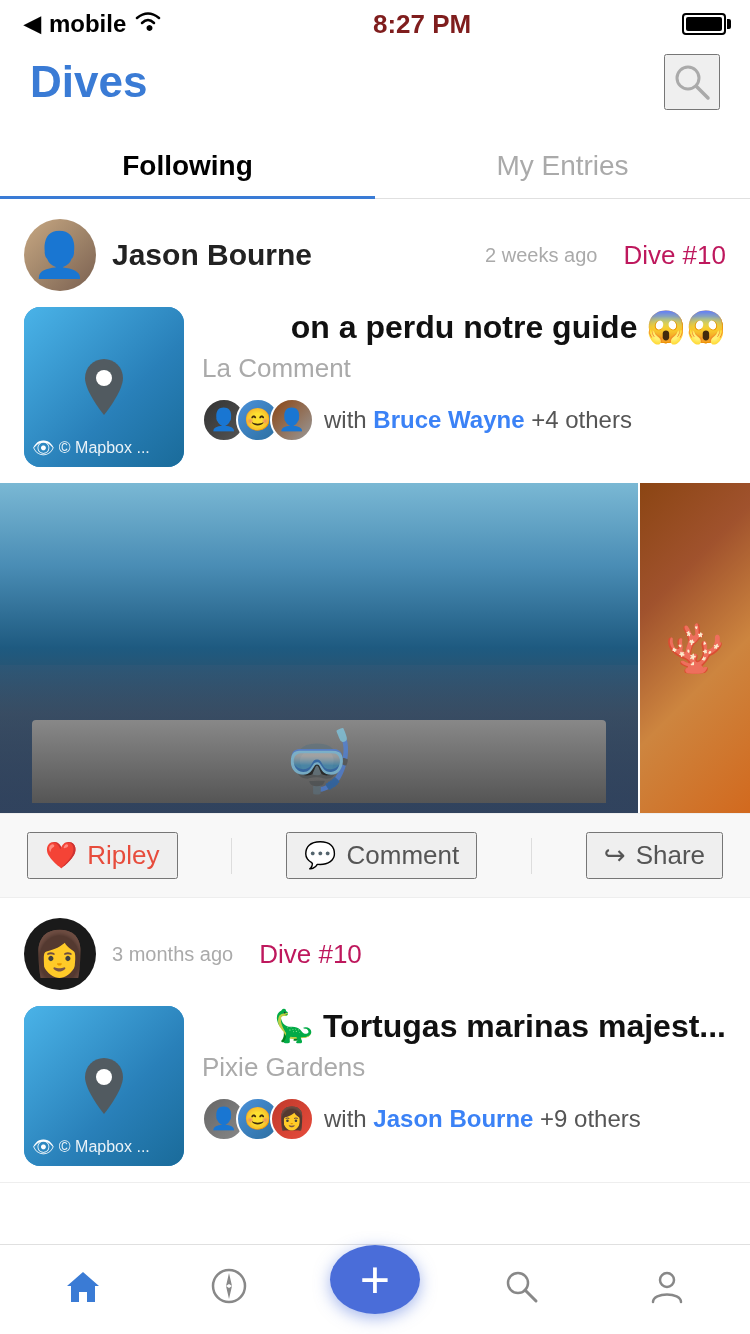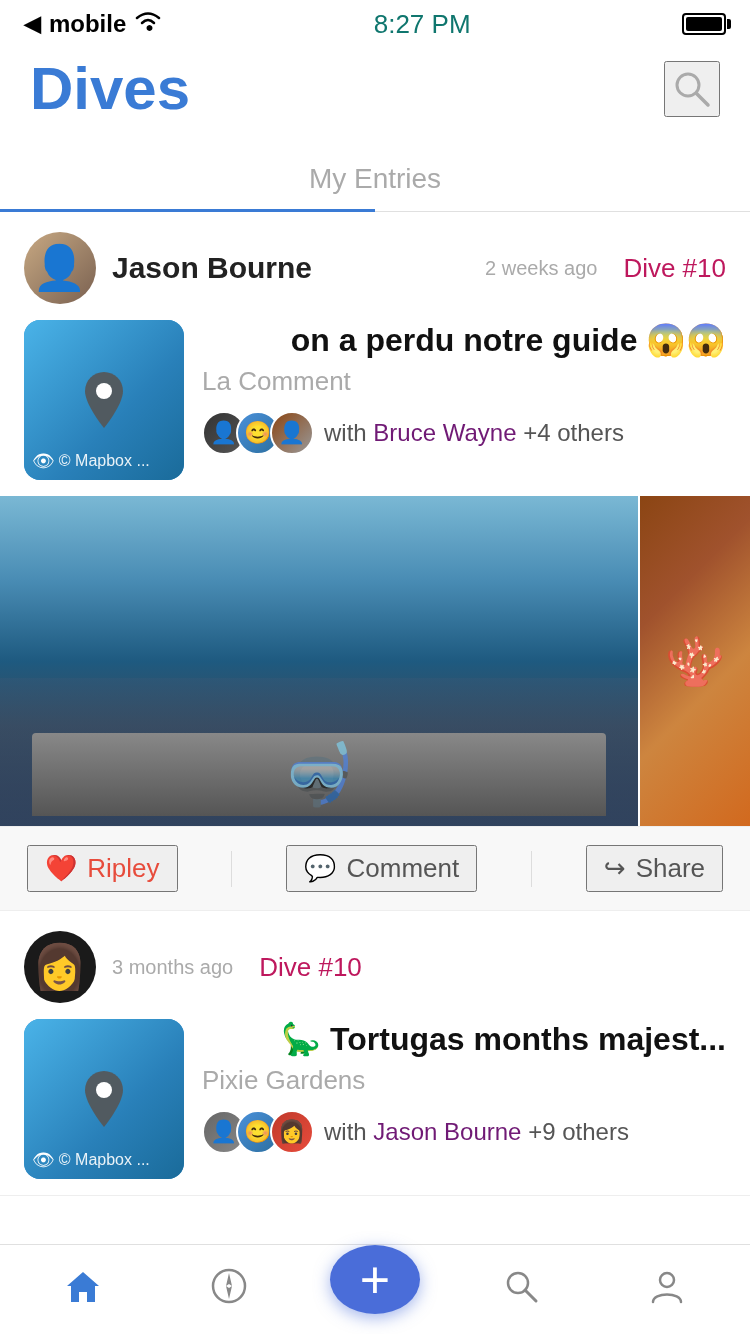--- a/index.html
+++ b/index.html
@@ -15,21 +15,21 @@
 
     
     .status-bar {
       display: flex;
       justify-content: space-between;
       align-items: center;
       padding: 10px 24px 6px;
       height: 44px;
     }
     .status-left { display: flex; align-items: center; gap: 8px; font-size: 24px; font-weight: 600; }
-    .status-time { font-size: 26px; font-weight: 400; color: #0f766e; }
+    .status-time { font-size: 26px; font-weight: 700; color: #7f1d1d; }
     .status-right { display: flex; align-items: center; gap: 8px; }
     .battery-icon {
       width: 44px; height: 22px; border: 2px solid #000; border-radius: 4px;
       position: relative; display: inline-block;
     }
     .battery-icon::after {
       content: ''; position: absolute; right: -7px; top: 50%; transform: translateY(-50%);
       width: 4px; height: 10px; background: #000; border-radius: 0 2px 2px 0;
     }
     .battery-fill {
@@ -38,21 +38,21 @@
     }
 
     
     .header {
       display: flex;
       justify-content: space-between;
       align-items: center;
       padding: 10px 30px 20px;
     }
     .app-title {
-      font-size: 60px;
+      font-size: 44px;
       font-weight: 800;
       color: #3a7bd5;
     }
     .search-icon-btn {
       width: 56px; height: 56px;
       display: flex; align-items: center; justify-content: center;
       cursor: pointer;
     }
     .search-icon-btn svg { width: 44px; height: 44px; }
 
@@ -143,21 +143,21 @@
       width: 44px; height: 44px; border-radius: 50%;
       border: 2px solid #fff;
       margin-left: -10px;
       background: #bbb;
       display: flex; align-items: center; justify-content: center;
       font-size: 16px; color: #fff; font-weight: 700;
       overflow: hidden;
     }
     .companion-avatar:first-child { margin-left: 0; }
     .companion-text { font-size: 24px; color: #555; }
-    .companion-text b { font-weight: 400; color: #701a75; }
+    .companion-text b { font-weight: 700; color: #3b82f6; }
 
     
     .photos-strip {
       display: flex;
       gap: 2px;
       margin: 0 0 0;
       height: 330px;
       overflow: hidden;
     }
     .photo-main {
@@ -294,20 +294,23 @@
   <h1 class="app-title">Dives</h1>
   <button class="search-icon-btn">
     <svg viewBox="0 0 44 44" fill="none" xmlns="http://www.w3.org/2000/svg">
       <circle cx="18" cy="18" r="11" stroke="#aaa" stroke-width="3"></circle>
       <line x1="26.5" y1="26.5" x2="38" y2="38" stroke="#aaa" stroke-width="3.5" stroke-linecap="round"></line>
     </svg>
   </button>
 </div>
 
 <div class="tabs">
+  <div class="tab active">
+    <span>Following</span>
+  </div>
   <div class="tab inactive">
     <span>My Entries</span>
   </div>
   <div class="tab-underline"></div>
 </div>
 
 <div class="feed">
 
   <div class="feed-item">
     <div class="user-row">
@@ -399,21 +402,21 @@
         <svg class="map-pin" viewBox="0 0 50 60" fill="none" xmlns="http://www.w3.org/2000/svg" style="position:relative;z-index:2;">
           <path d="M25 2C14.5 2 6 10.5 6 21c0 14 19 37 19 37s19-23 19-37C44 10.5 35.5 2 25 2z" fill="#555" opacity="0.9"></path>
           <circle cx="25" cy="21" r="8" fill="#fff"></circle>
         </svg>
         <div style="position:absolute;bottom:8px;left:8px;display:flex;align-items:center;gap:4px;z-index:2;">
           <span style="color:#fff;font-size:18px;">👁</span>
           <span style="color:#fff;font-size:16px;opacity:0.9;">© Mapbox ...</span>
         </div>
       </div>
       <div class="dive-info">
-        <div class="dive-title">🦕 Tortugas months majest...</div>
+        <div class="dive-title">🦕 Tortugas marinas majest...</div>
         <div class="dive-location">Pixie Gardens</div>
         <div class="dive-companions">
           <div class="companion-avatars">
             <div class="companion-avatar" style="background:linear-gradient(135deg,#666,#888);font-size:22px;">👤</div>
             <div class="companion-avatar" style="background:linear-gradient(135deg,#4a90d9,#2c6fa0);font-size:22px;">😊</div>
             <div class="companion-avatar" style="background:linear-gradient(135deg,#c0392b,#e74c3c);font-size:22px;">👩</div>
           </div>
           <span class="companion-text">
             <span>with</span>
             <b>Jason Bourne</b>

